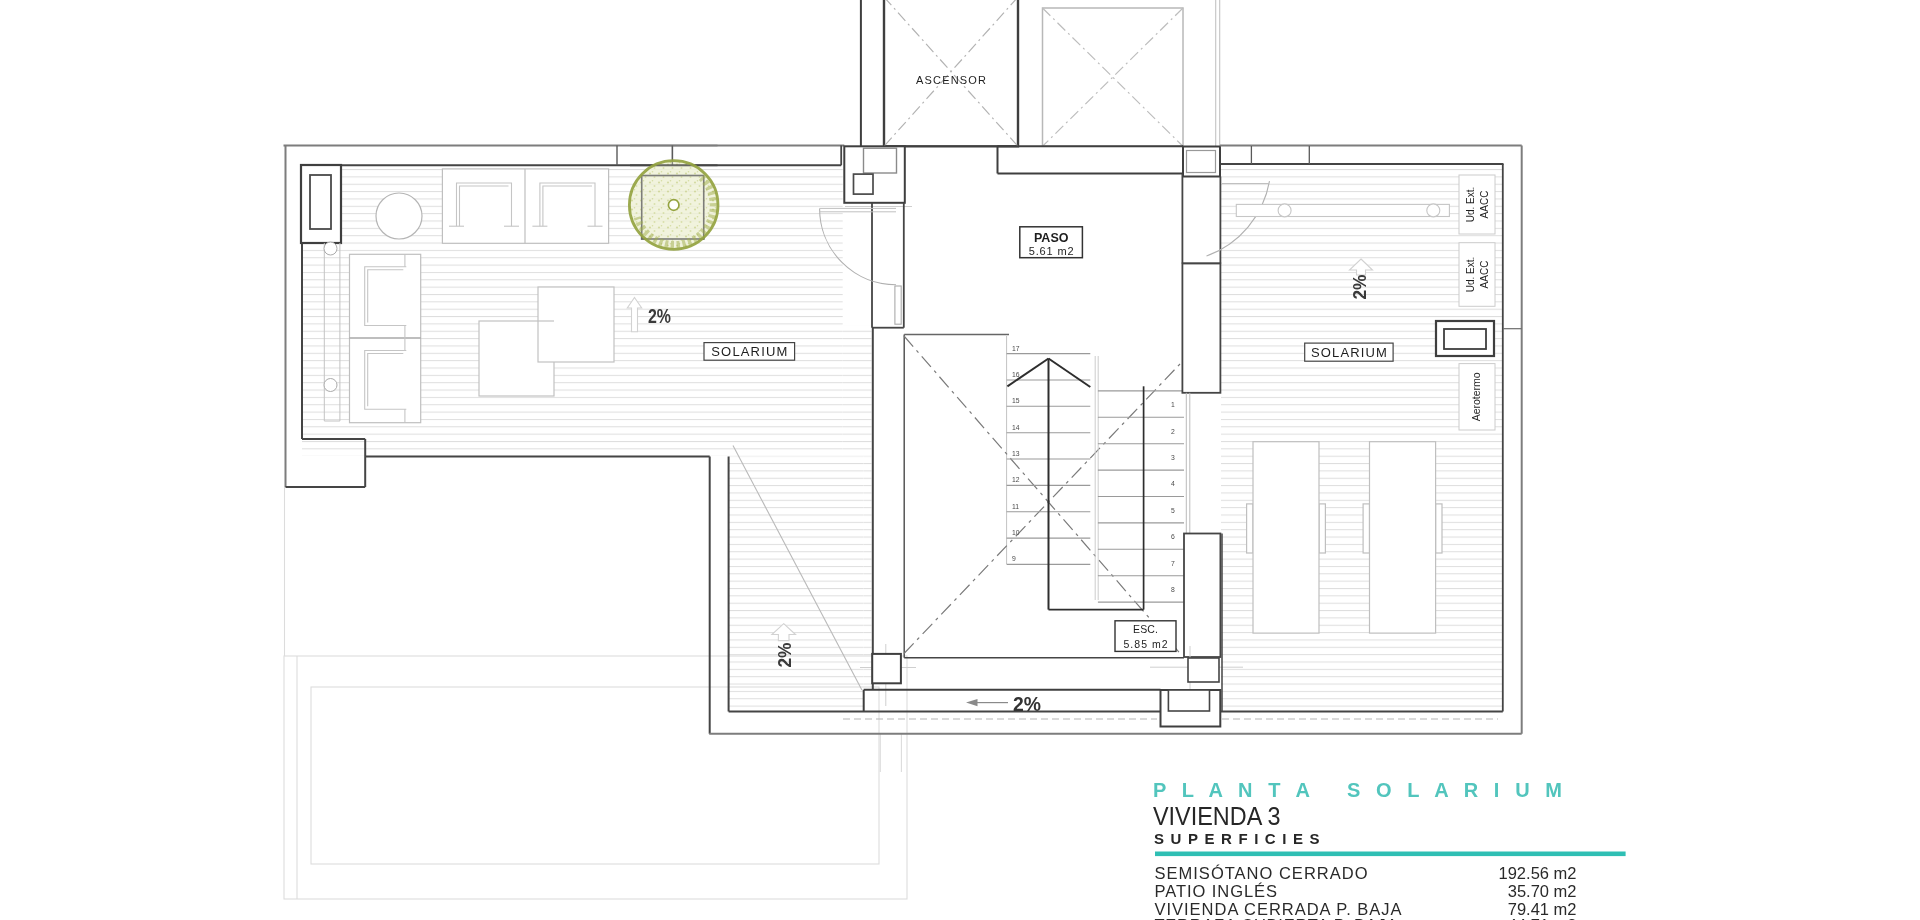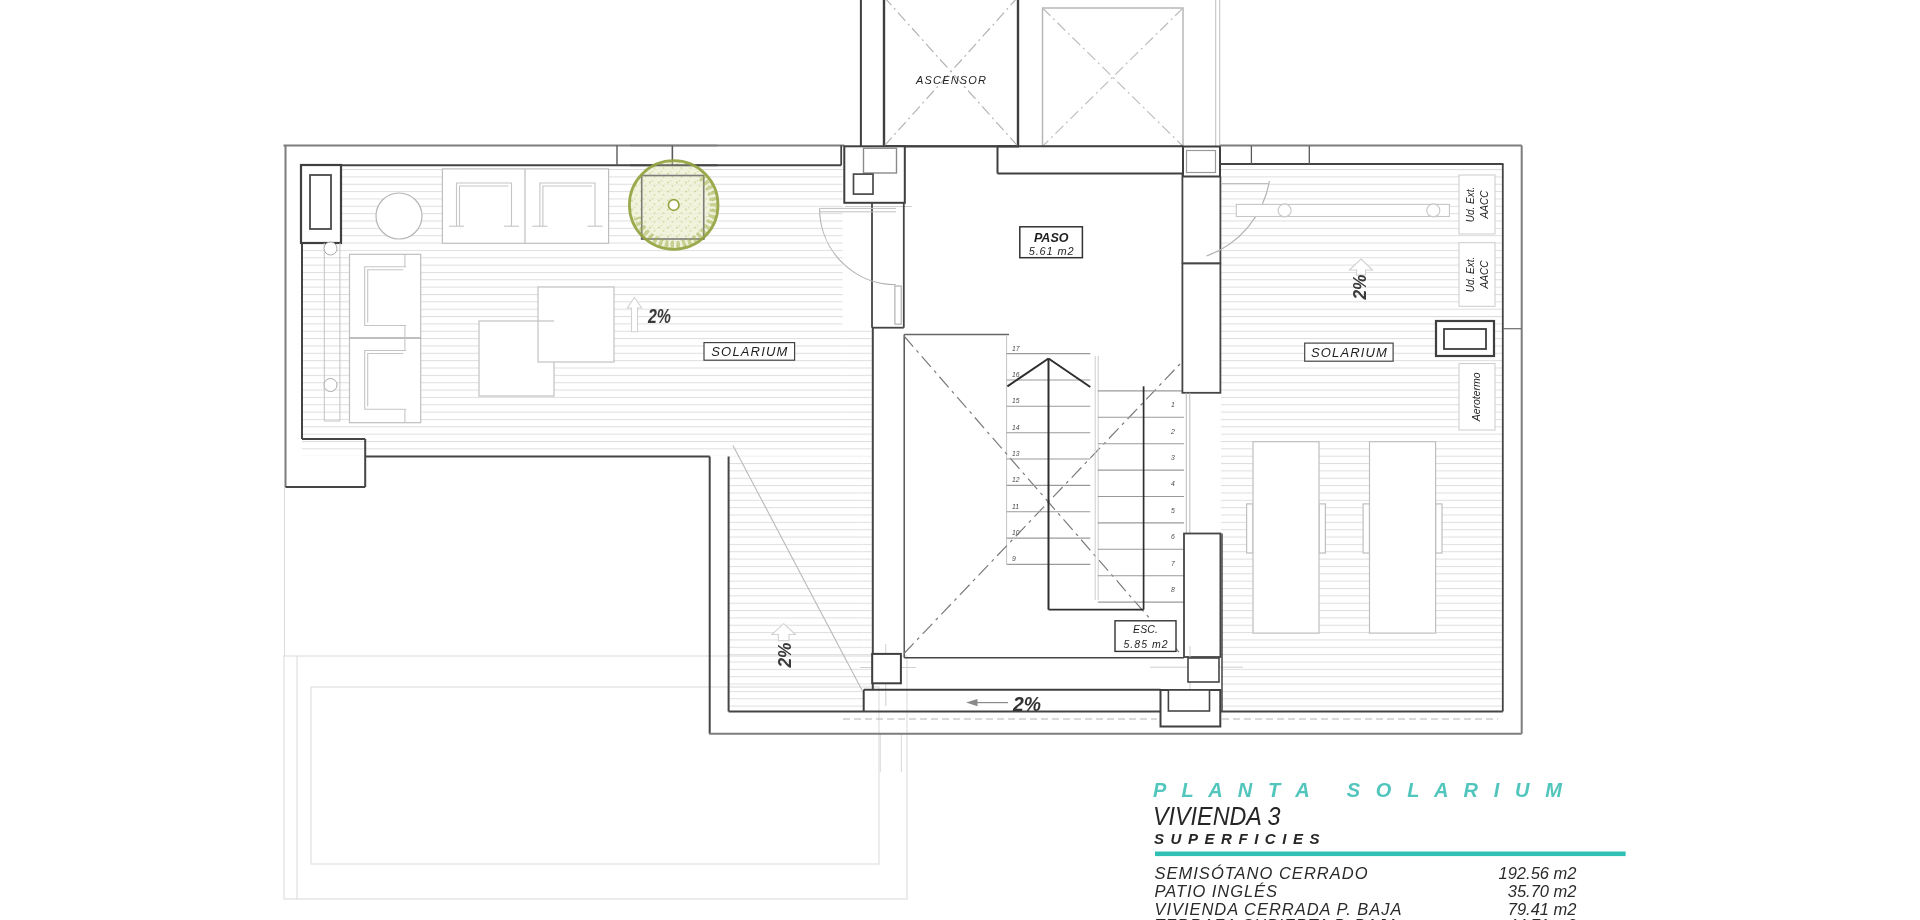--- a/index.html
+++ b/index.html
@@ -1,16 +1,16 @@
 <!DOCTYPE html>
 <html><head>
 <meta charset="utf-8">
 <style>
   html,body{margin:0;padding:0;background:#fff;}
-  #page{position:relative;width:1920px;height:920px;background:#ffffff;overflow:hidden;font-family:"Liberation Sans",sans-serif;font-style:italic;}
+  #page{position:relative;width:1920px;height:920px;background:#ffffff;overflow:hidden;font-family:"Liberation Sans",sans-serif;}
   svg{position:absolute;left:0;top:0;}
   svg text{font-family:"Liberation Sans",sans-serif;}
 </style>
 </head>
 <body>
 <div id="page">
 <svg width="1920" height="920" viewBox="0 0 1920 920">
 <defs>
   <pattern id="hatchH" patternUnits="userSpaceOnUse" width="10" height="7.35">
     <rect width="10" height="7.35" fill="#ffffff"></rect>

